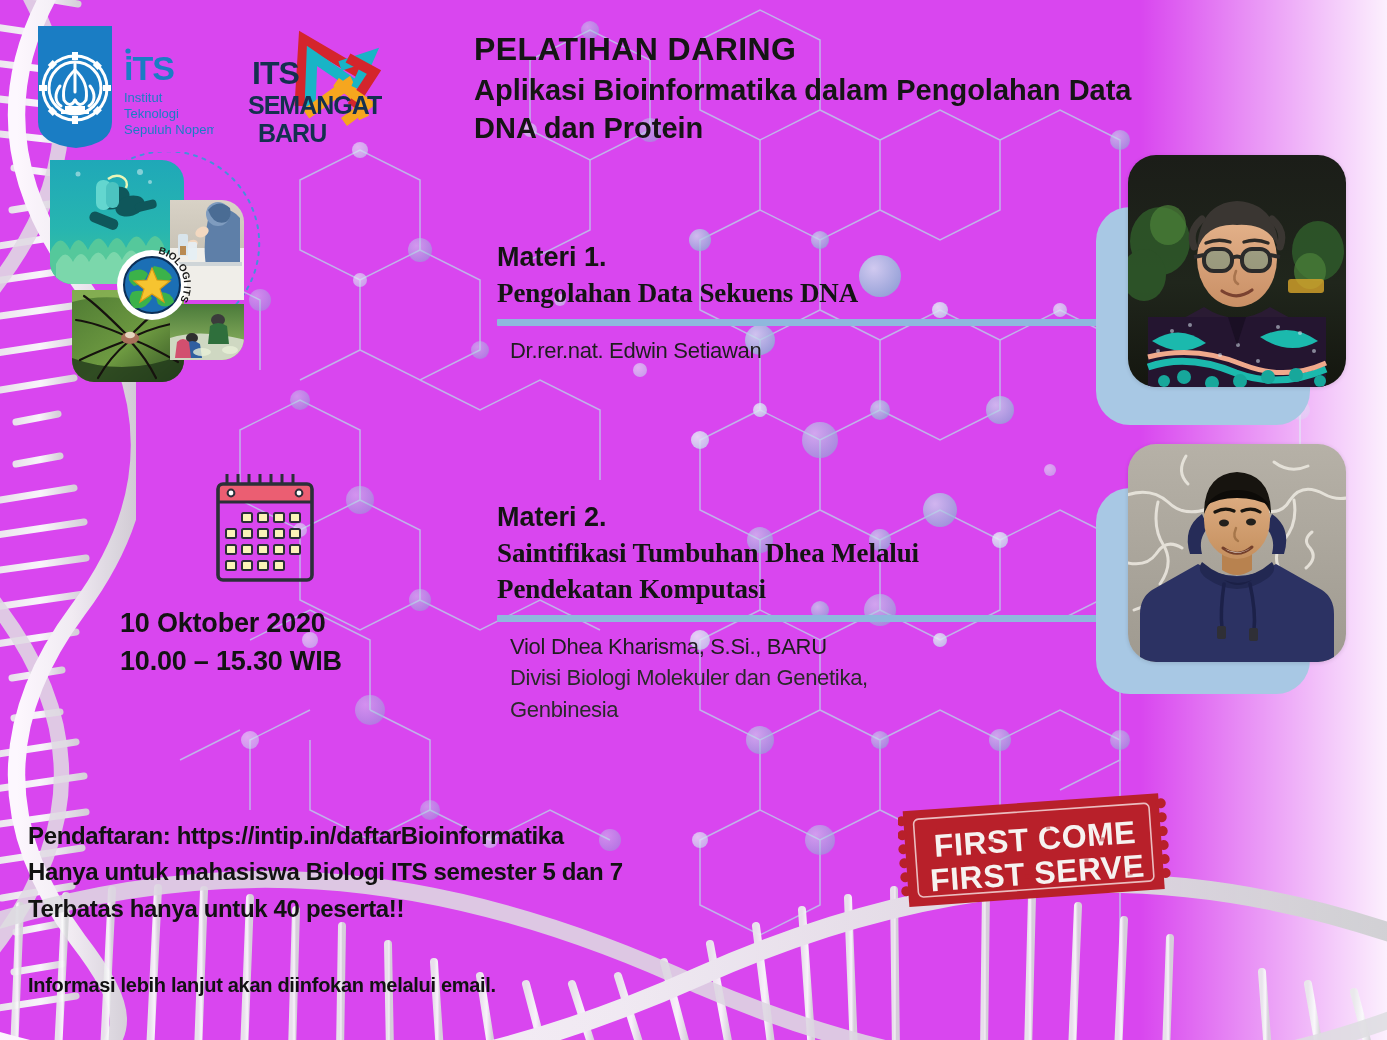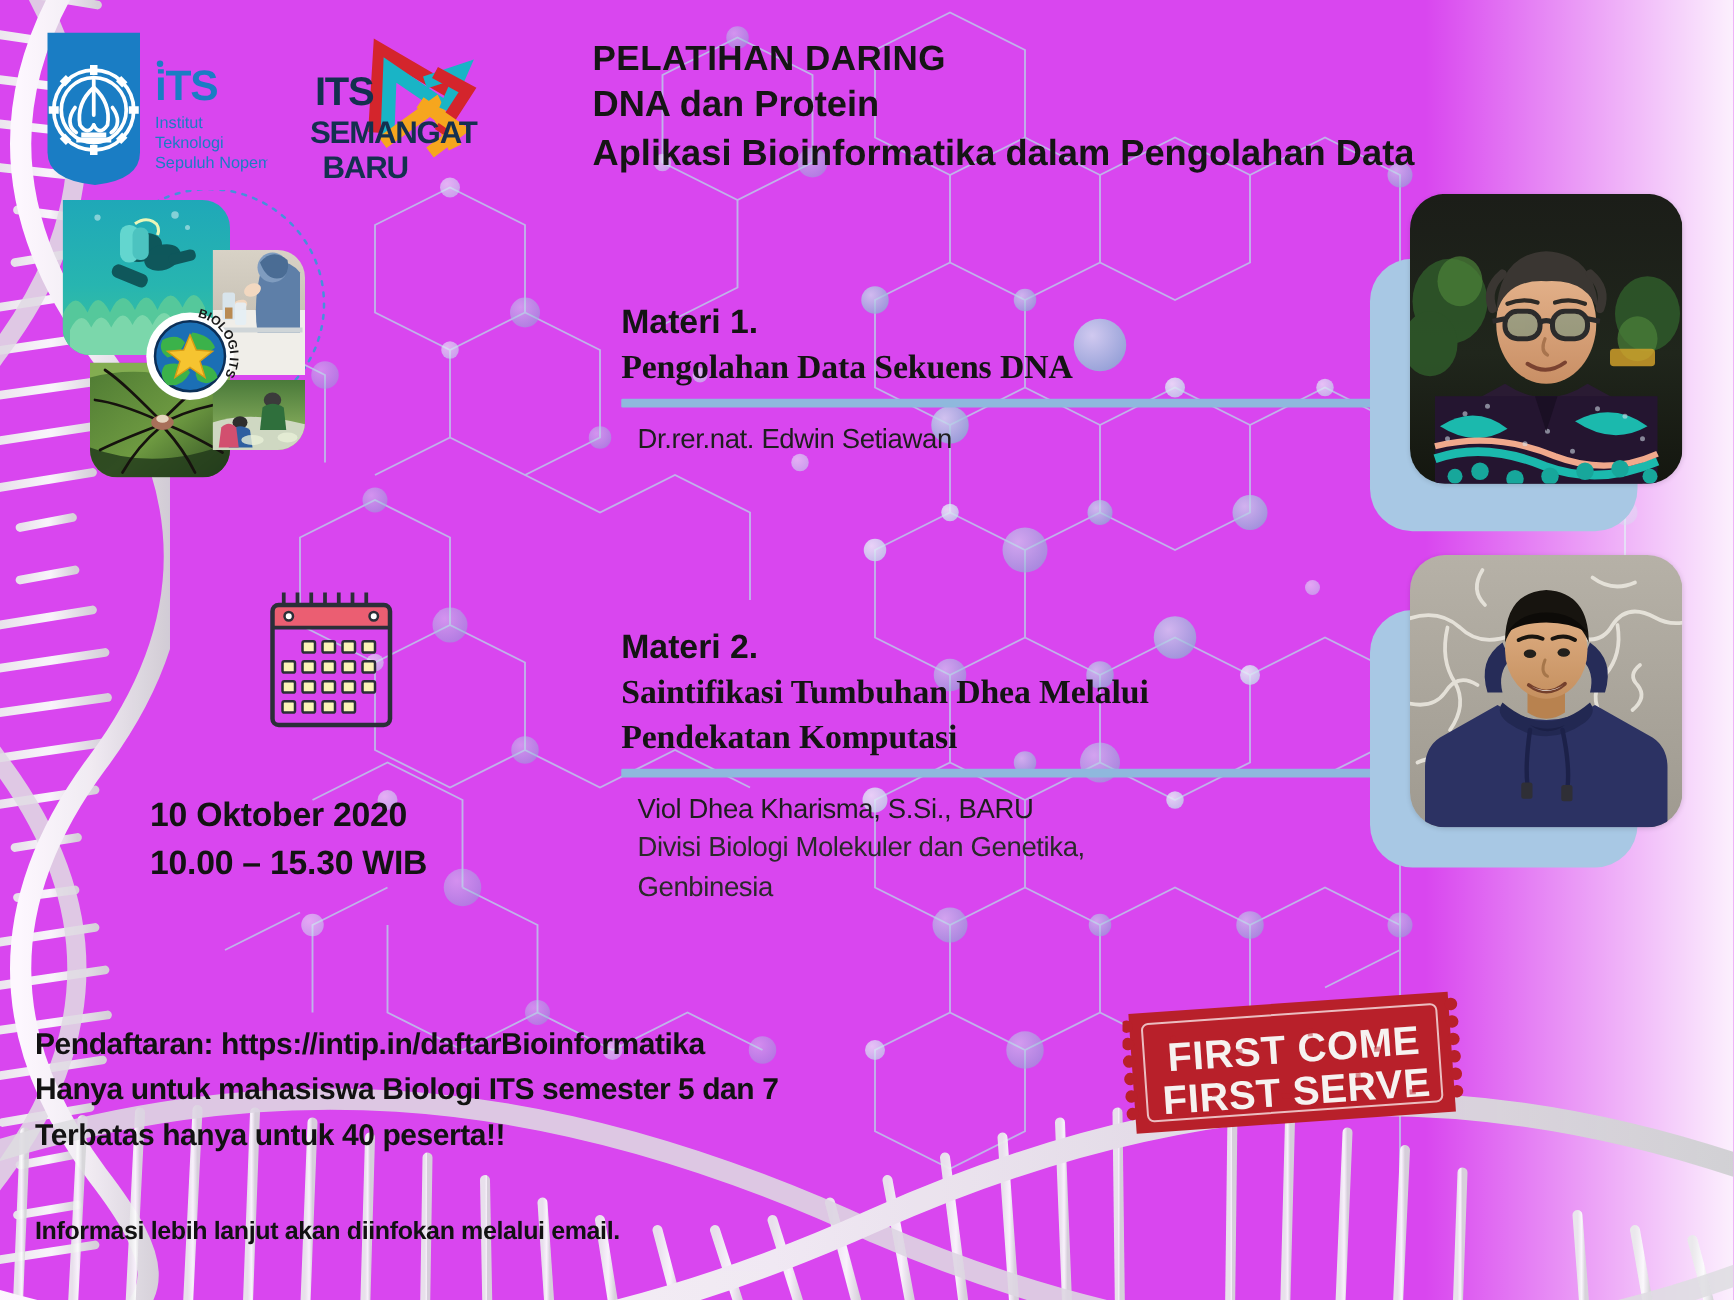--- a/index.html
+++ b/index.html
@@ -26,37 +26,37 @@
   
   .logo-its { position:absolute; left:36px; top:26px; width:178px; height:122px; z-index:20; }
   .logo-semangat { position:absolute; left:244px; top:22px; width:146px; height:126px; z-index:20; }
 
   
   .title-block {
     position:absolute; left:474px; top:28px; width:830px; z-index:22;
     color:#151515;
   }
   .title-line1 {
-    font-size:28px; font-weight:700; letter-spacing:0.4px; line-height:1.33;
+    font-size:32px; font-weight:700; letter-spacing:0.4px; line-height:1.33;
     font-family:"Liberation Sans", sans-serif;
   }
   .title-line2 {
     font-size:29px; font-weight:700; line-height:1.33;
     font-family:"Liberation Sans", sans-serif;
   }
 
   
   .collage { position:absolute; left:22px; top:152px; width:262px; height:238px; z-index:18; }
 
   
   .calendar-icon { position:absolute; left:205px; top:468px; width:120px; height:122px; z-index:18; }
   .date-block {
     position:absolute; left:120px; top:604px; width:330px; z-index:18;
     color:#131313; font-weight:700; font-size:27px; line-height:1.42;
-    font-family:"Liberation Sans", sans-serif; letter-spacing:-0.2px;margin-top:29px;
+    font-family:"Liberation Sans", sans-serif; letter-spacing:-0.2px;
   }
 
   
   .materi { position:absolute; z-index:22; width:630px; }
   .materi-1 { left:497px; top:240px; }
   .materi-2 { left:497px; top:500px; }
   .materi-label {
     font-size:27px; font-weight:700; color:#141414; line-height:1.33;
     font-family:"Liberation Sans", sans-serif;
   }
@@ -370,22 +370,22 @@
         <path d="M92 60 L124 82 L100 100" stroke="#f6a61e" stroke-width="10"></path>
       </g>
       <text x="8" y="62" font-family="Liberation Sans, sans-serif" font-size="32" font-weight="700" fill="#14304f" letter-spacing="-1">ITS</text>
       <text x="4" y="92" font-family="Liberation Sans, sans-serif" font-size="25" font-weight="700" fill="#14304f" letter-spacing="-1">SEMANGAT</text>
       <text x="14" y="120" font-family="Liberation Sans, sans-serif" font-size="25" font-weight="700" fill="#14304f" letter-spacing="-1">BARU</text>
     </svg>
   </div>
 
   <div class="title-block">
     <div class="title-line1">PELATIHAN DARING</div>
+    <div class="title-line2">Aplikasi Bioinformatika dalam Pengolahan Data</div>
     <div class="title-line2">DNA dan Protein</div>
-    <div class="title-line2">Aplikasi Bioinformatika dalam Pengolahan Data</div>
   </div>
 
   <div class="collage">
     <svg viewBox="0 0 262 238" width="262" height="238">
       <defs>
         <clipPath id="cp1">
             <path d="M28 8 H140 A22 22 0 0 1 162 30 V132 H50 A22 22 0 0 1 28 110 Z"></path>
           </clipPath>
         <clipPath id="cp2">
             <path d="M148 48 H200 A22 22 0 0 1 222 70 V148 H148 Z"></path>

